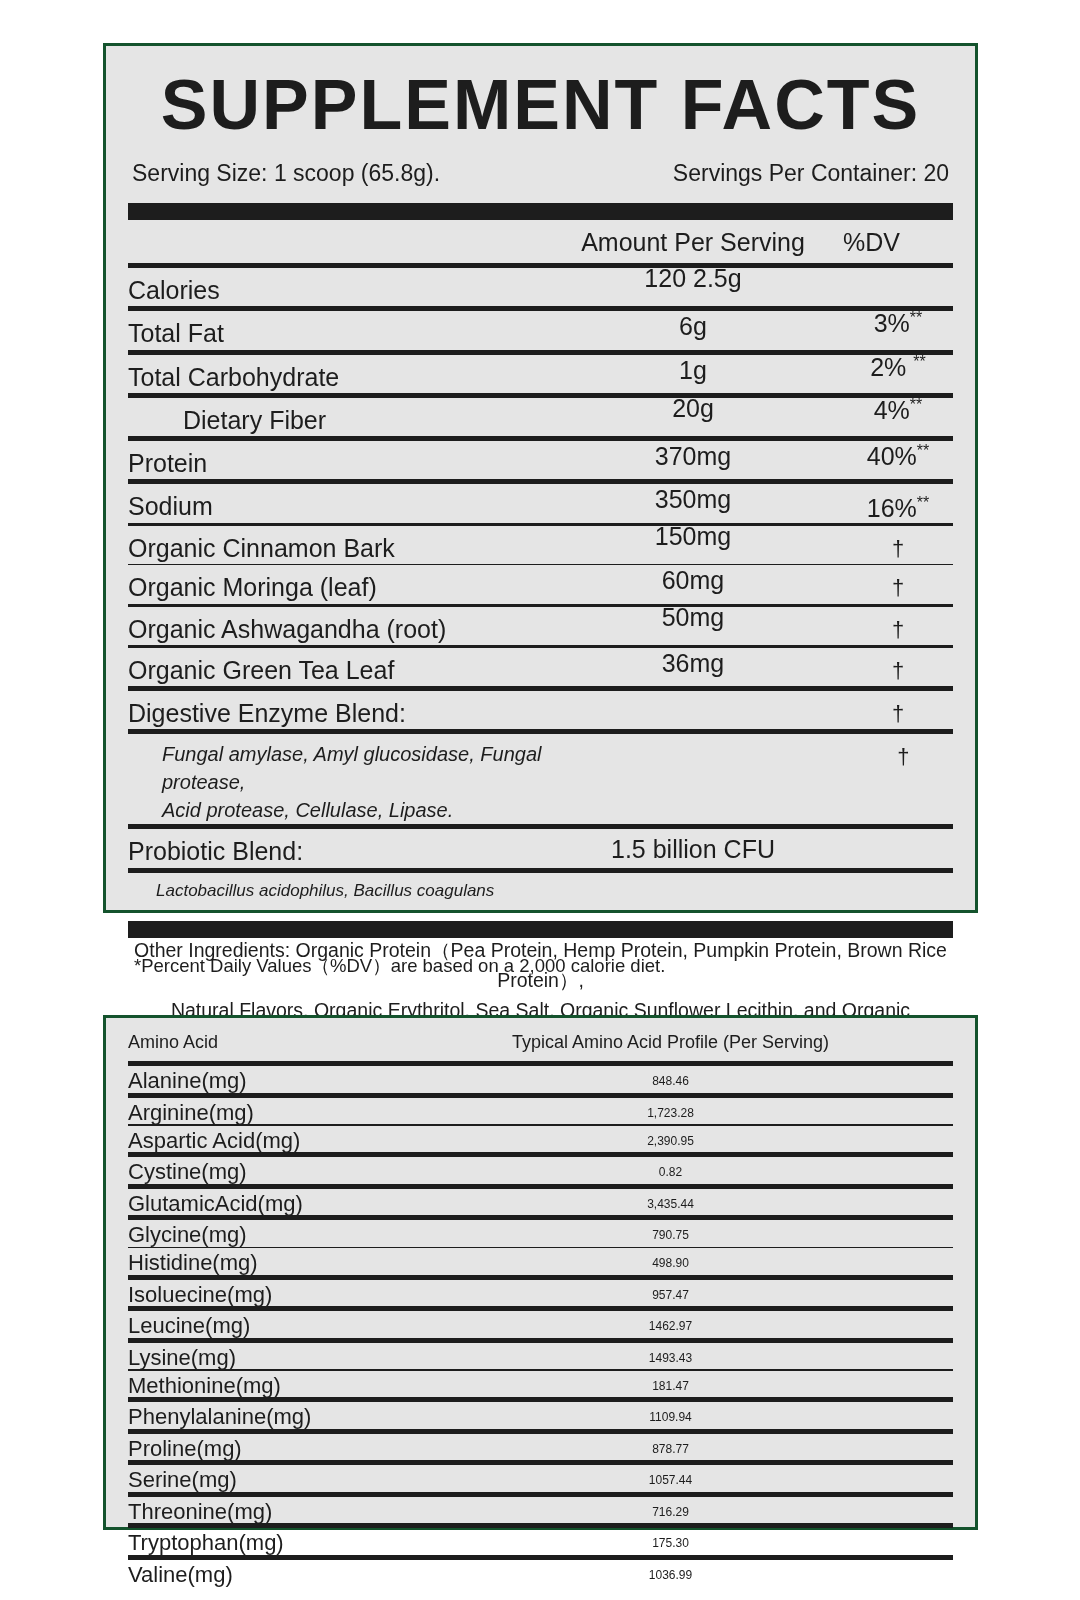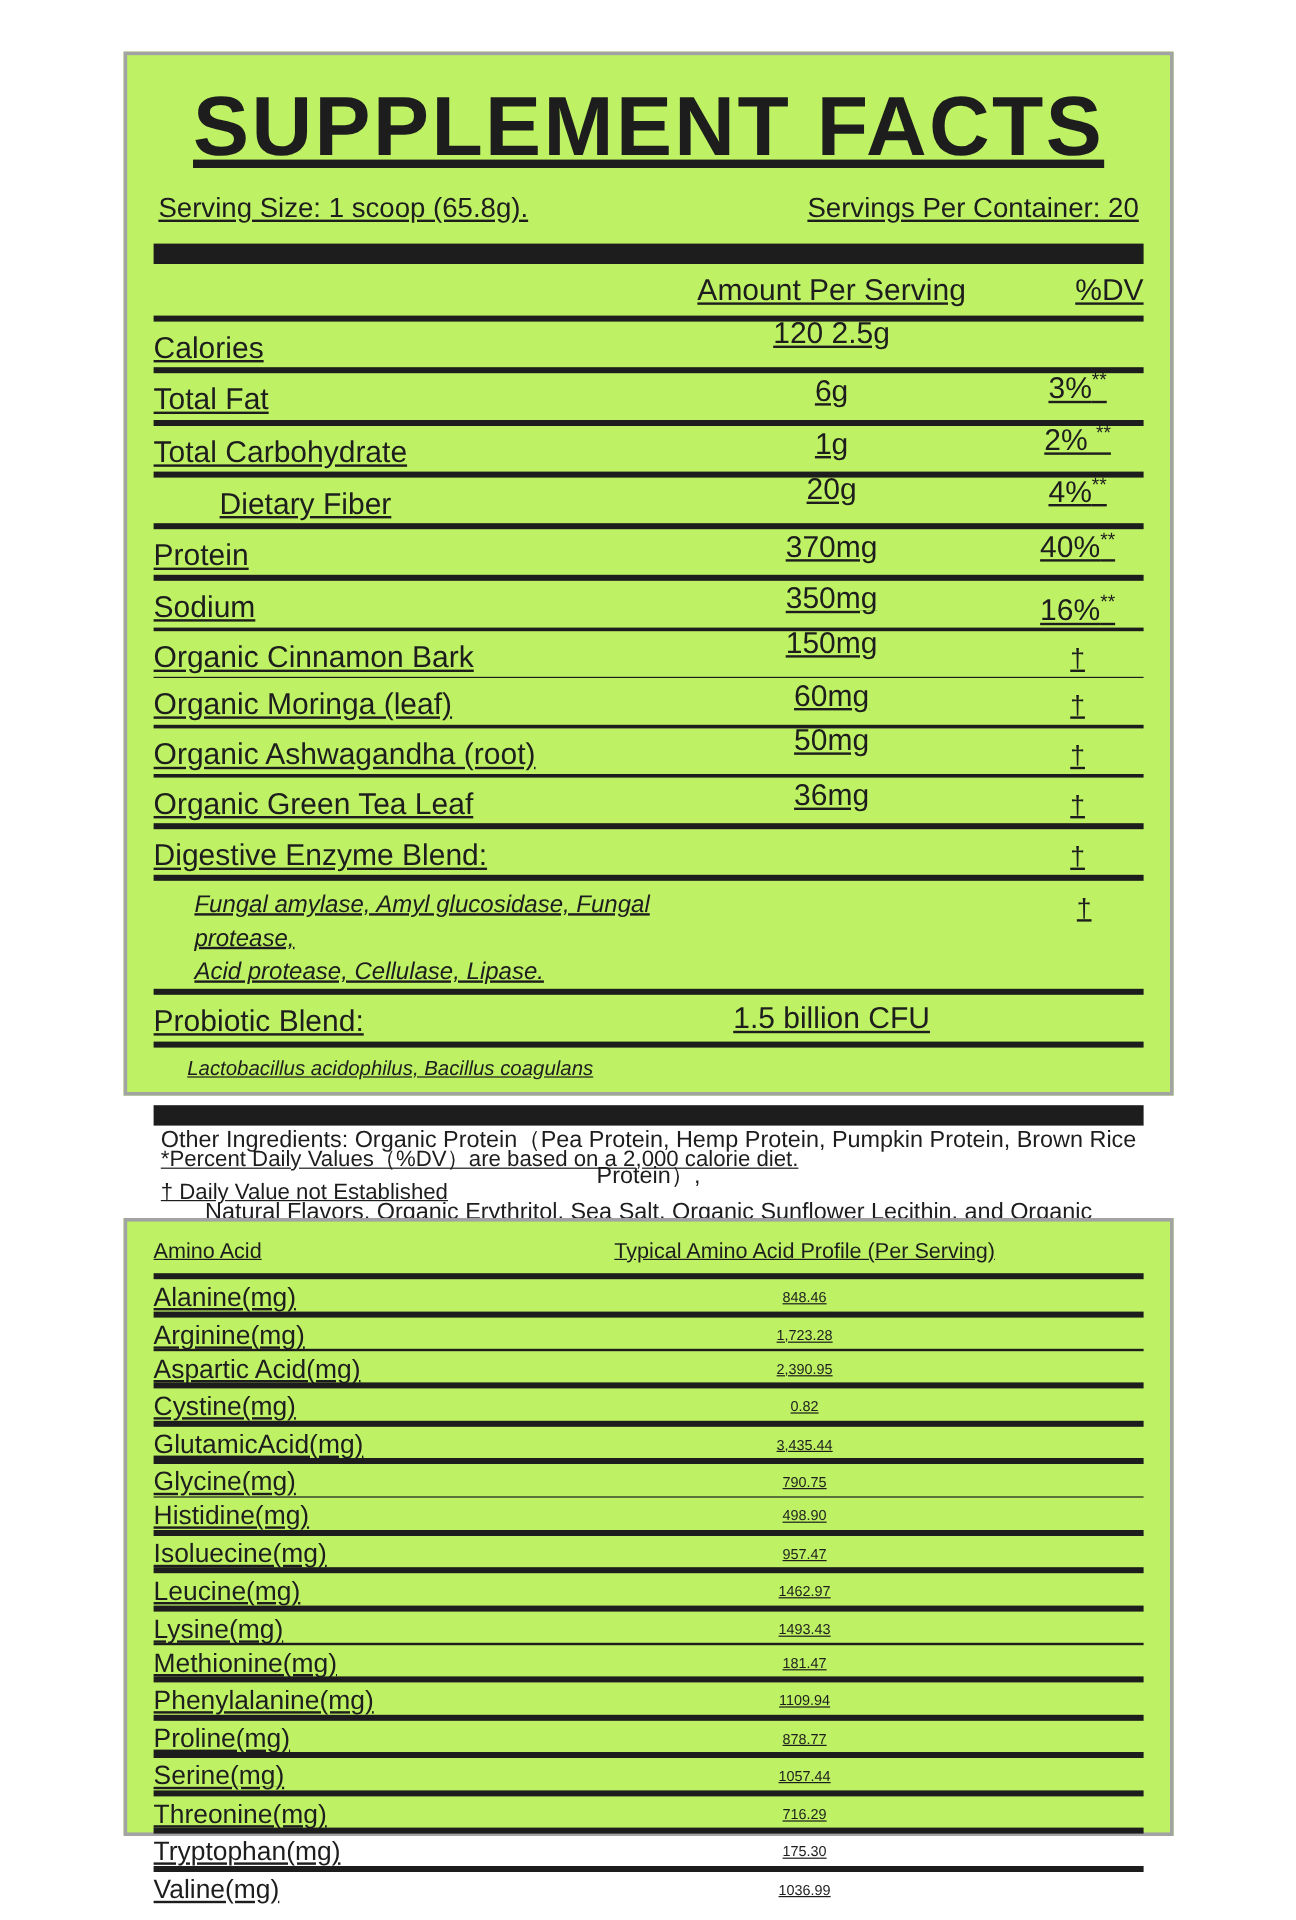--- a/index.html
+++ b/index.html
@@ -12,24 +12,23 @@
     height: 1600px;
     font-family: "Liberation Sans", sans-serif;
     color: #1d1d1d;
     position: relative;
     overflow: hidden;
   }
 
   
   .panel {
     position: absolute;
-    border: 3px solid #a3a3a3;
+    border: 3px solid #14532d;
     box-sizing: border-box;
-    background: #bef264;
-    text-decoration: underline;
+    background: #e5e5e5;
   }
   #facts-panel {
     left: 103px;
     top: 43px;
     width: 875px;
     height: 870px;
     padding: 0 22px;
   }
   #amino-panel {
     left: 103px;
@@ -77,21 +76,21 @@
     position: relative;
   }
   .hdr-row {
     display: flex;
     align-items: baseline;
     font-size: 25px;
     padding: 8px 0 6px 0;
   }
   .hdr-spacer { flex: 1 1 auto; }
   .hdr-amount { width: 300px; text-align: center; }
-  .hdr-dv { width: 110px; text-align: right; }
+  .hdr-dv { width: 110px; text-align: left; }
 
   .nrow {
     display: flex;
     align-items: flex-start;
     position: relative;
     min-height: 38px;
   }
   .nrow .lbl {
     flex: 1 1 auto;
     font-size: 25px;
@@ -309,21 +308,20 @@
       <span class="lbl sub-small">Lactobacillus acidophilus, Bacillus coagulans</span>
       <span class="amt"></span>
       <span class="dv"></span>
     </div>
 
     <div class="rule-block tight"></div>
   </div>
 
   <div id="footnotes">
     <div>*Percent Daily Values（%DV）are based on a 2,000 calorie diet.</div>
-    <div>† Daily Value not Established</div>
   </div>
 </div>
 
 <div id="other-ing">
   <div>Other Ingredients: Organic Protein（Pea Protein, Hemp Protein, Pumpkin Protein, Brown Rice Protein）,</div>
   <div>Natural Flavors, Organic Erythritol, Sea Salt, Organic Sunflower Lecithin, and Organic Rebaudioside A.</div>
 </div>
 
 <div class="panel" id="amino-panel">
 

